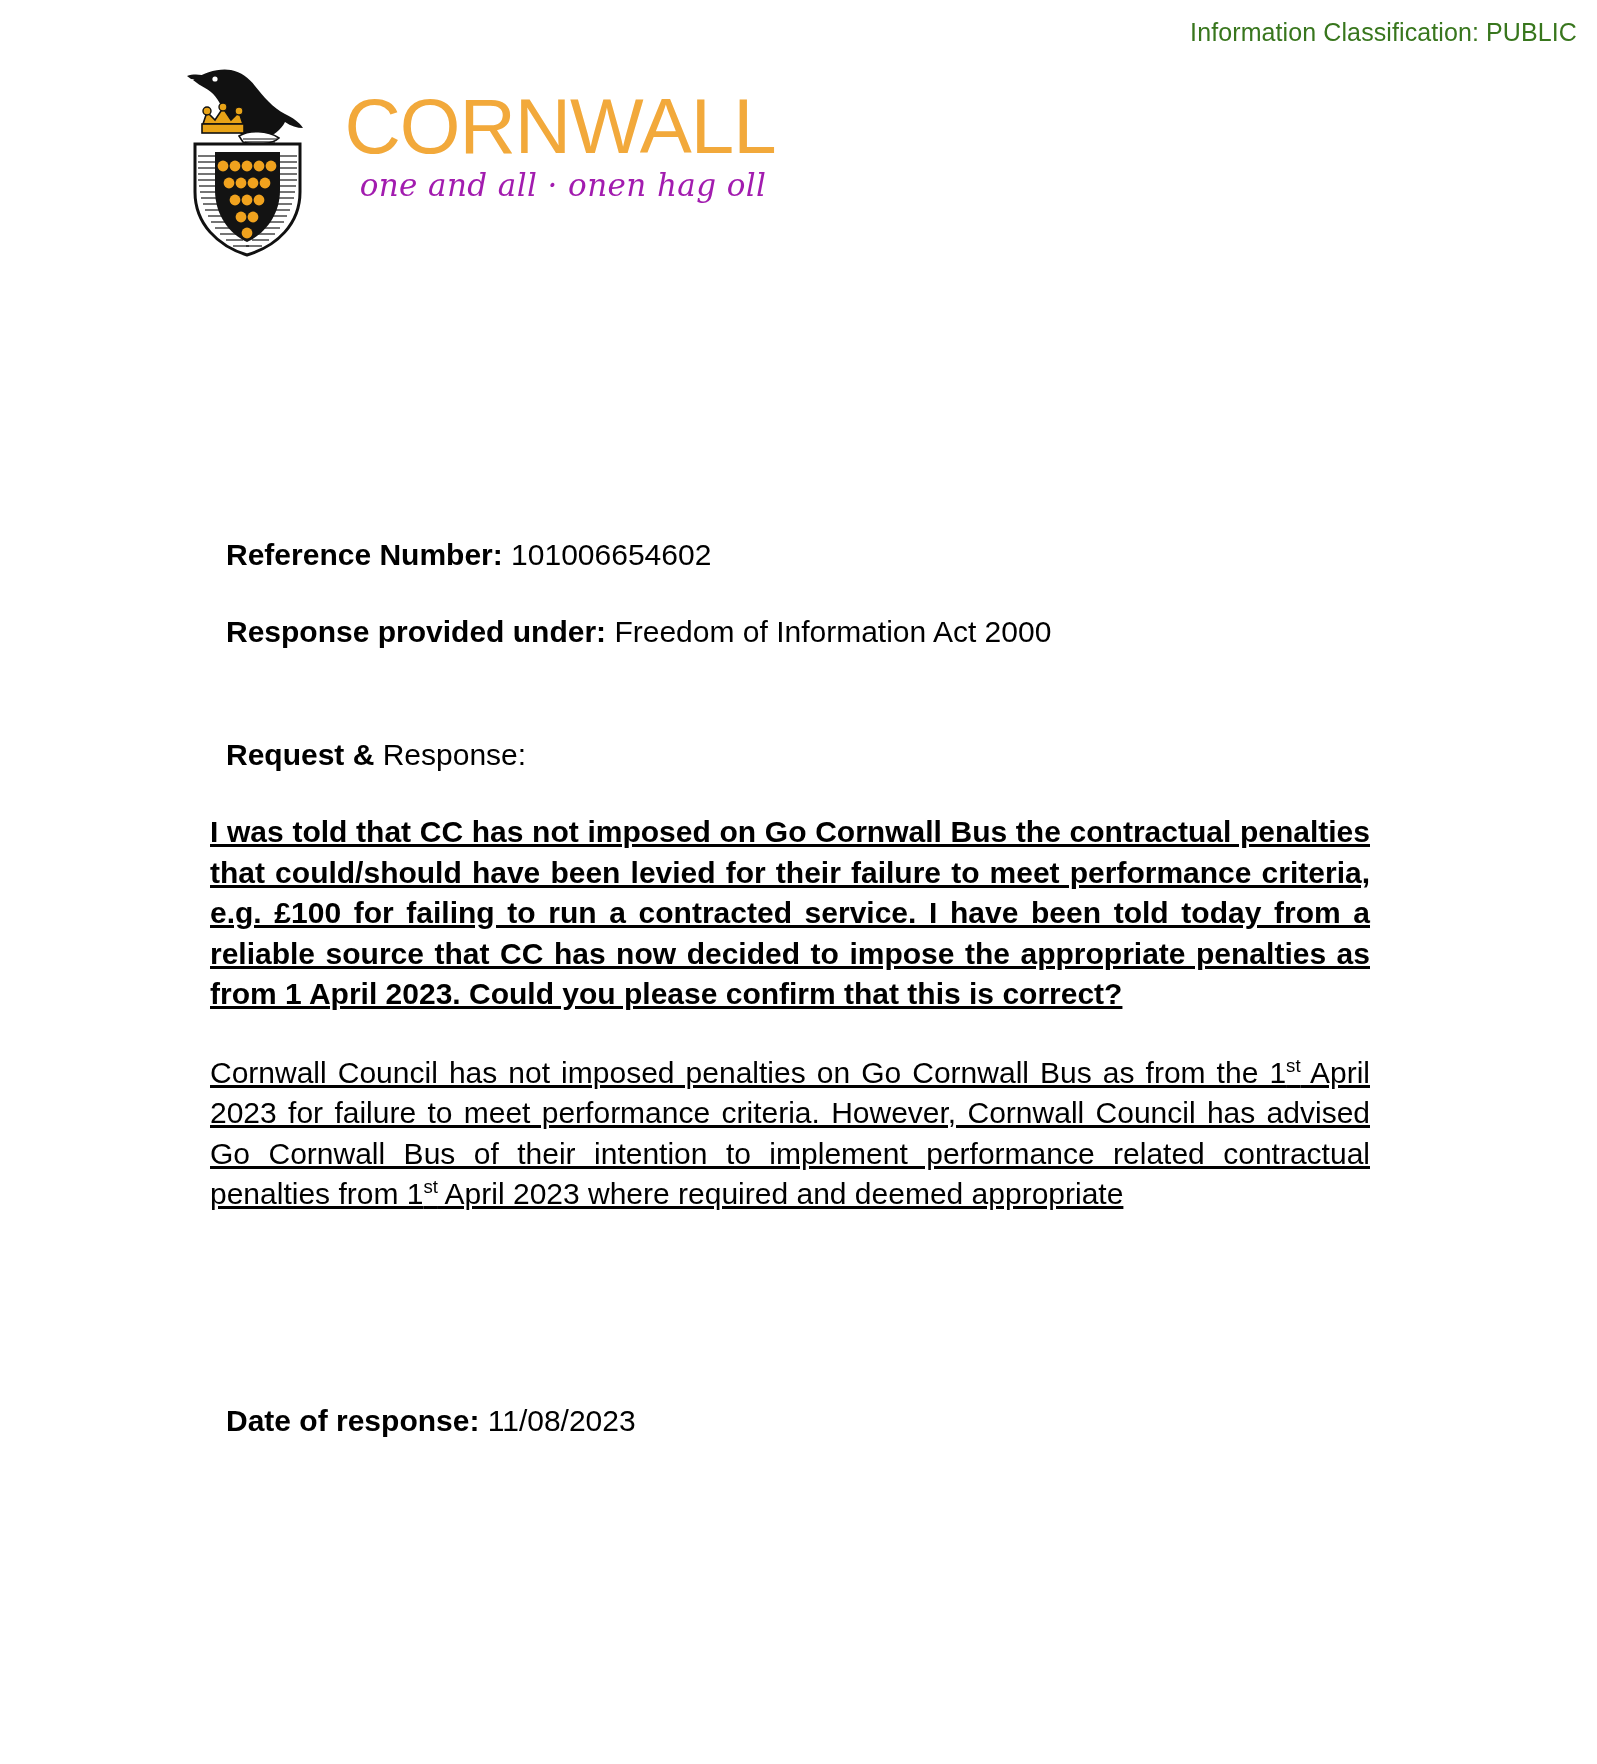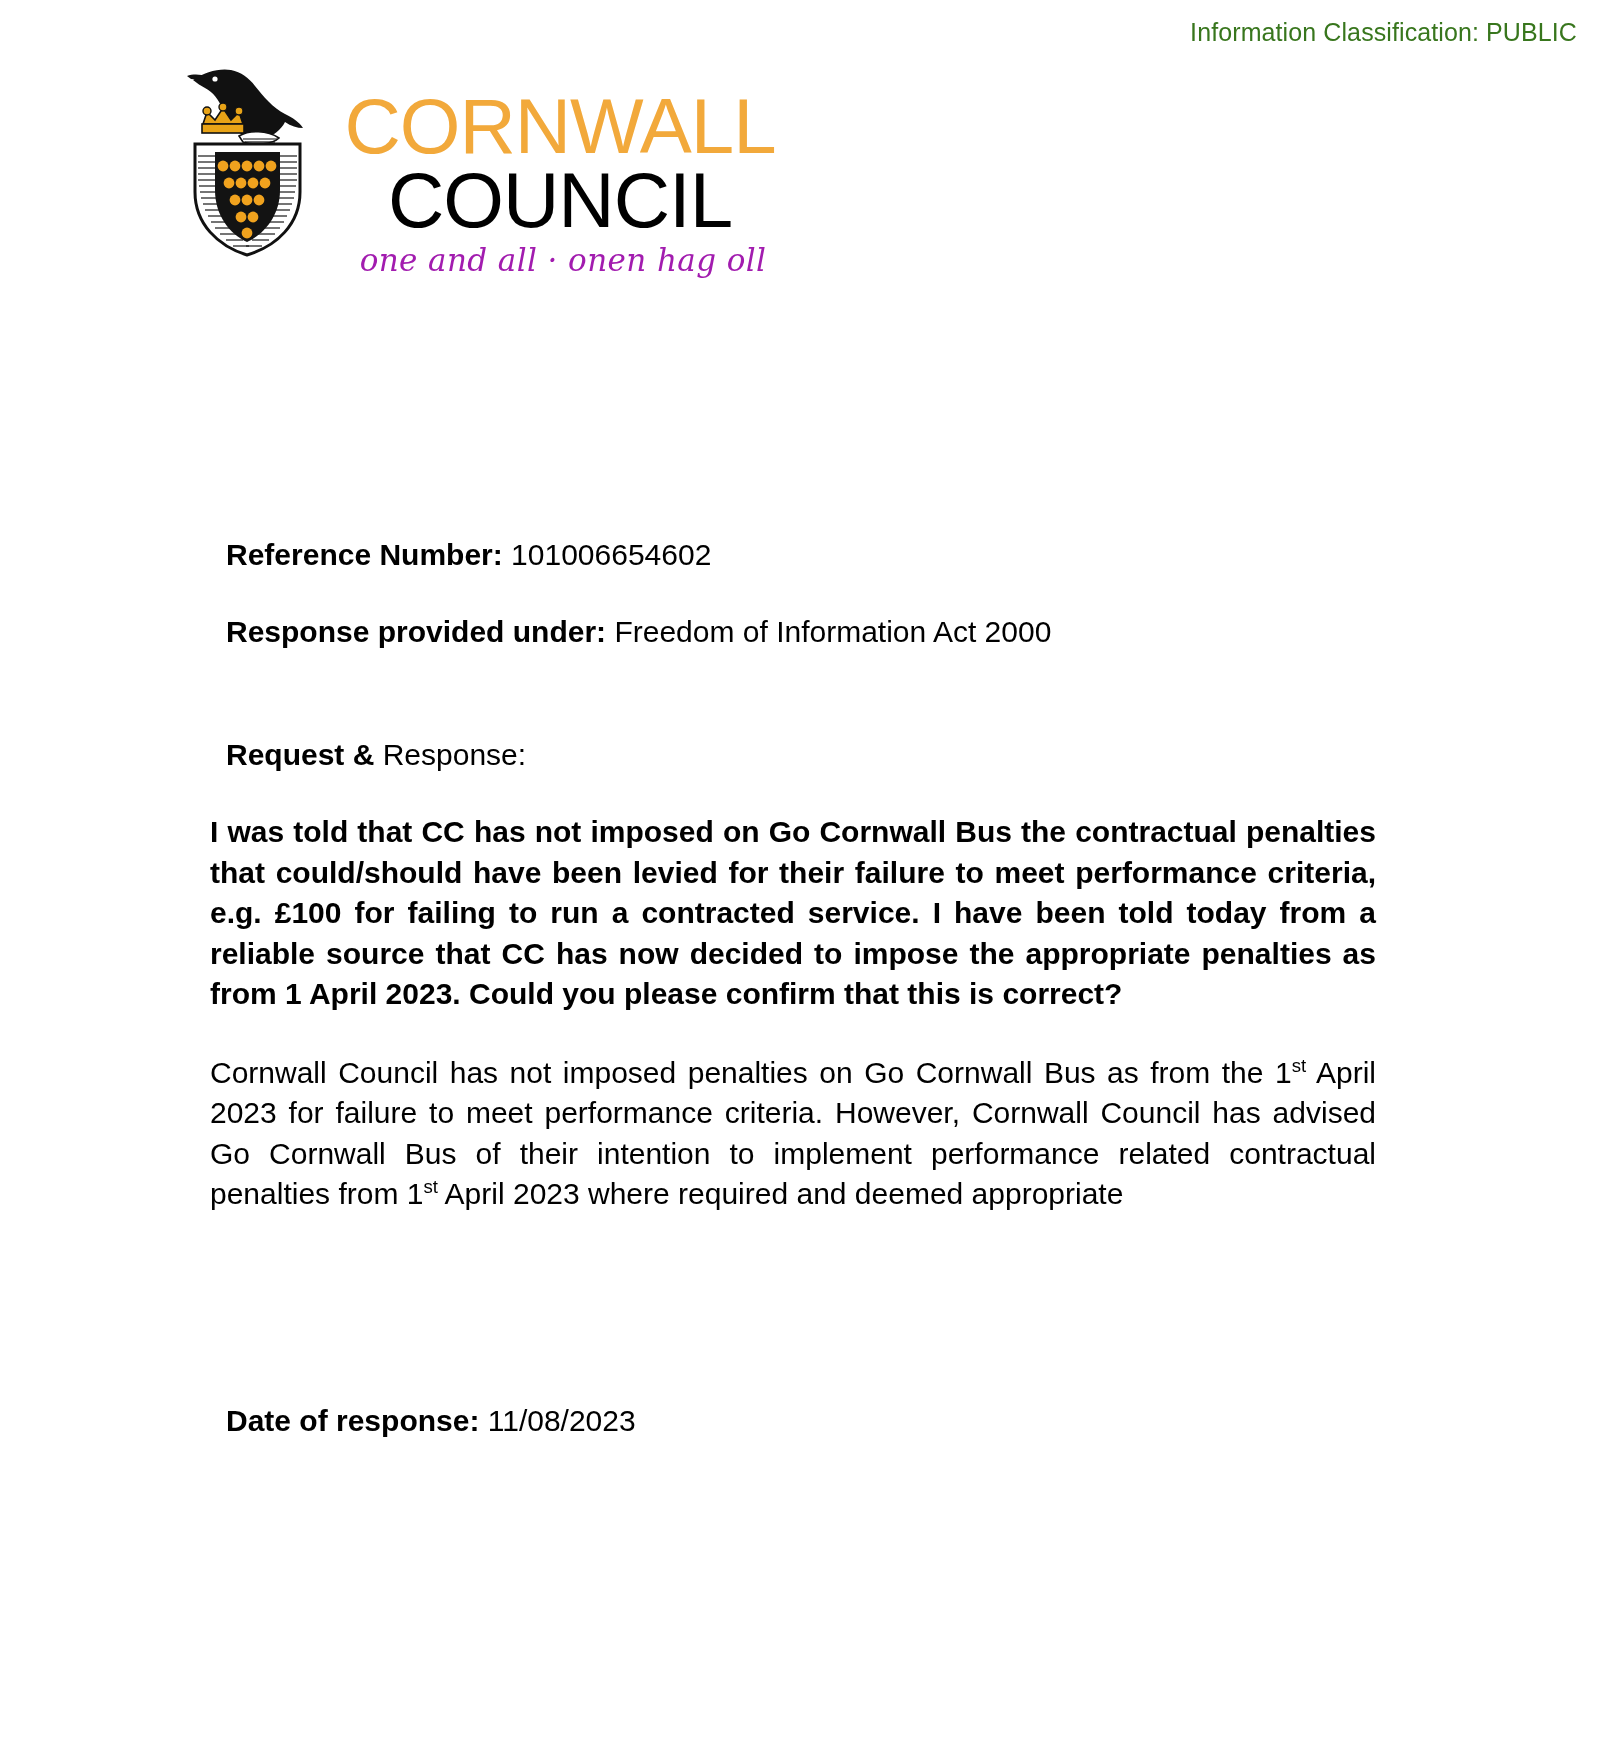--- a/index.html
+++ b/index.html
@@ -90,22 +90,23 @@
     font-size: 30px;
     line-height: 1.30;
     margin: 0 0 38px 16px;
     color: #000000;
   }
   .line b { font-weight: bold; }
   .para {
     font-size: 30px;
     line-height: 1.35;
     text-align: justify;
-    margin: 0 4px 38px 0;
-    color: #000000;
+    margin: 0 10px 38px 0;
+    color: #000000;
+    text-decoration: underline;
   }
   .para.bold {
     font-weight: bold;
   }
   .gap-lg { height: 46px; }
   .gap-xl { height: 74px; }
   sup {
     font-size: 0.62em;
     vertical-align: super;
     line-height: 0;
@@ -213,21 +214,20 @@
           <circle cx="56" cy="165" r="5.4"></circle>
           <circle cx="68" cy="165" r="5.4"></circle>
 
           <circle cx="62" cy="181" r="5.4"></circle>
         </g>
       </svg>
     </div>
 
     <div class="wordmark">
       <div class="wm-line1">CORNWALL</div>
-      <div class="wm-line2">COUNCIL</div>
       <div class="wm-tagline">one and all · onen hag oll</div>
     </div>
 
   </div>
 
   <div class="doc-body">
 
     <p class="line">
       <b>Reference Number:</b>
       <span>101006654602</span>

